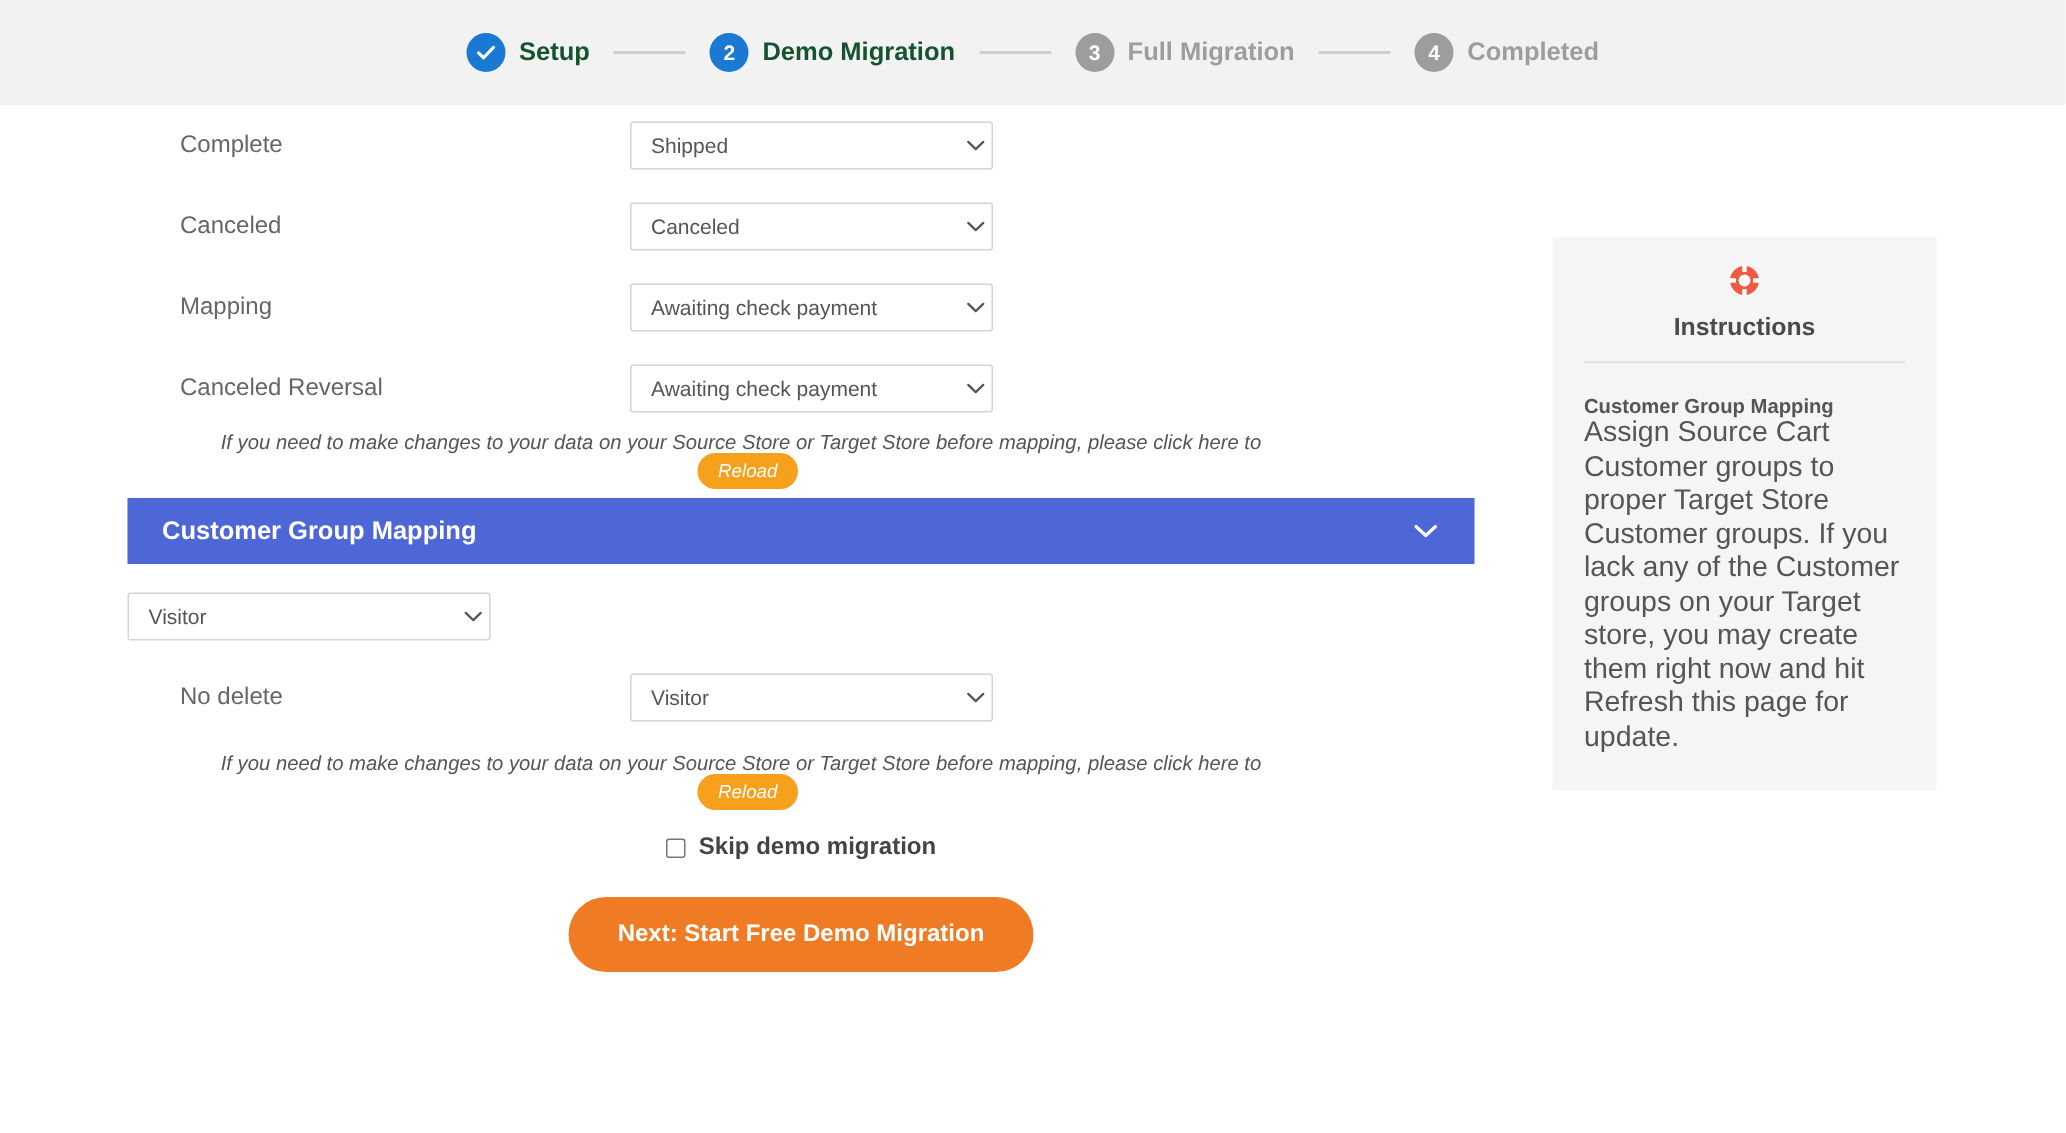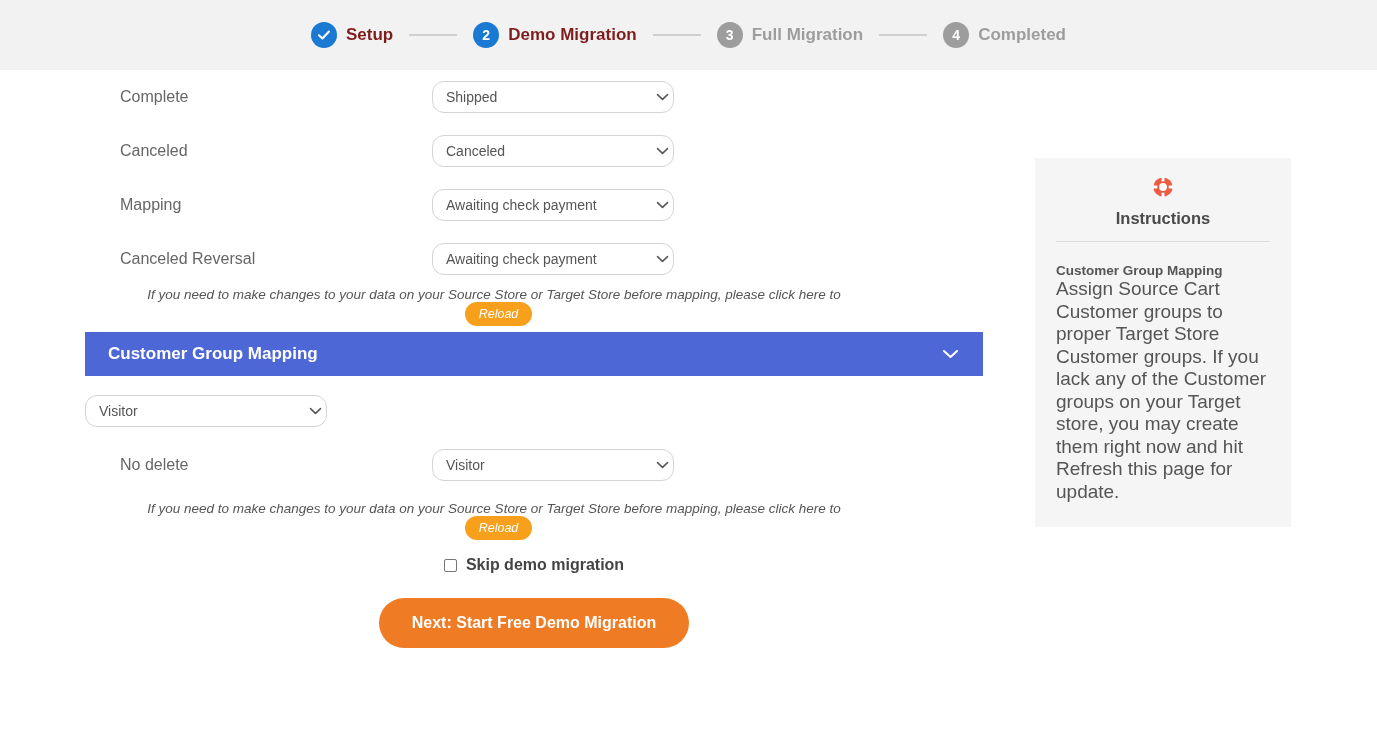--- a/index.html
+++ b/index.html
@@ -43,21 +43,21 @@
     font-weight: bold;
     flex: none;
   }
   .step-circle.done, .step-circle.active { background: #1979d3; }
   .step-circle.pending { background: #9d9d9d; }
   .step-label {
     font-size: 17px;
     font-weight: bold;
     white-space: nowrap;
   }
-  .step-label.on { color: #7f1d1d; }
+  .step-label.on { color: #14532d; }
   .step-label.off { color: #9d9d9d; }
   .step-line {
     width: 48px;
     height: 2px;
     background: #cfcfcf;
     margin: 0 16px;
     flex: none;
   }
   .check-glyph { width: 14px; height: 14px; display: block; }
 
@@ -71,34 +71,33 @@
     left: 85px;
     top: 0;
     width: 898px;
   }
 
   
   .map-row {
     display: flex;
     align-items: center;
     height: 54px;
-    gap: 12px;
   }
   .map-label {
     width: 335px;
     padding-left: 35px;
     font-size: 16px;
     color: #666666;
   }
   .map-select {
     width: 242px;
     height: 32px;
     border: 1px solid #d4d4d4;
     background: #ffffff;
-    border-radius: 12px;
+    border-radius: 2px;
     display: flex;
     align-items: center;
     padding: 0 4px 0 13px;
     font-size: 14px;
     color: #555555;
     justify-content: space-between;
     cursor: pointer;
   }
   .sel-chevron { width: 13px; height: 8px; display: block; }
 

